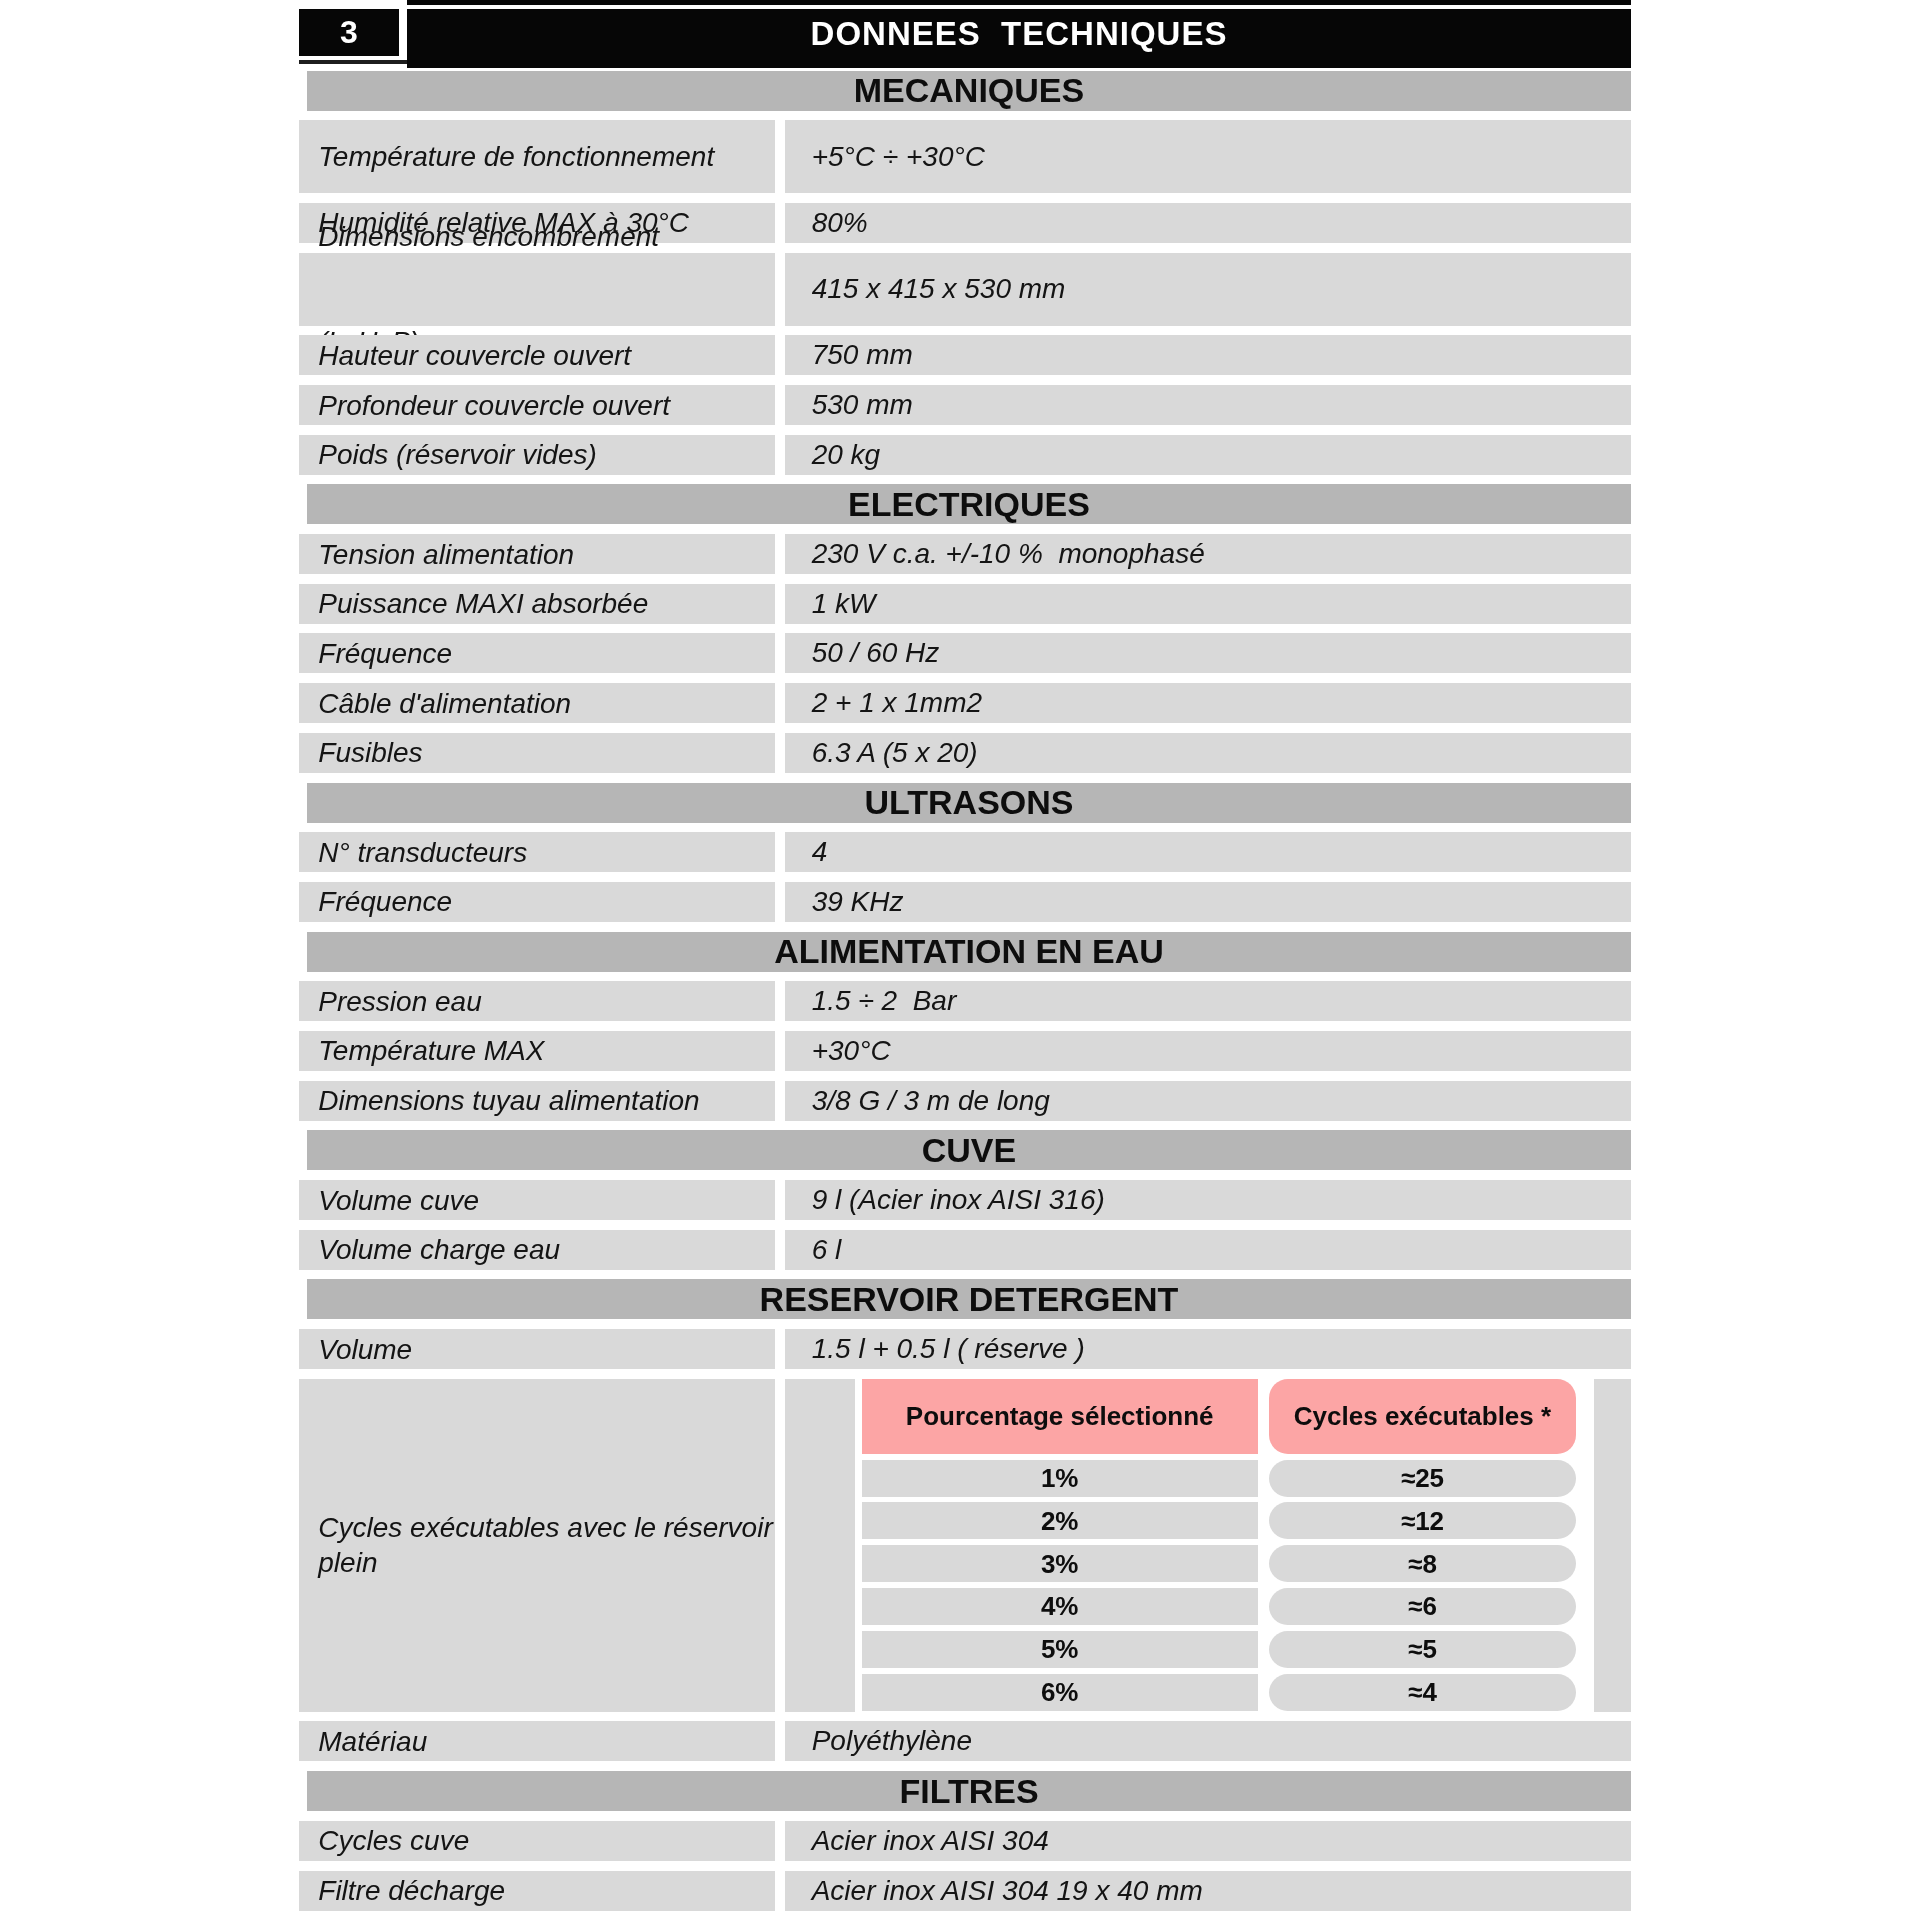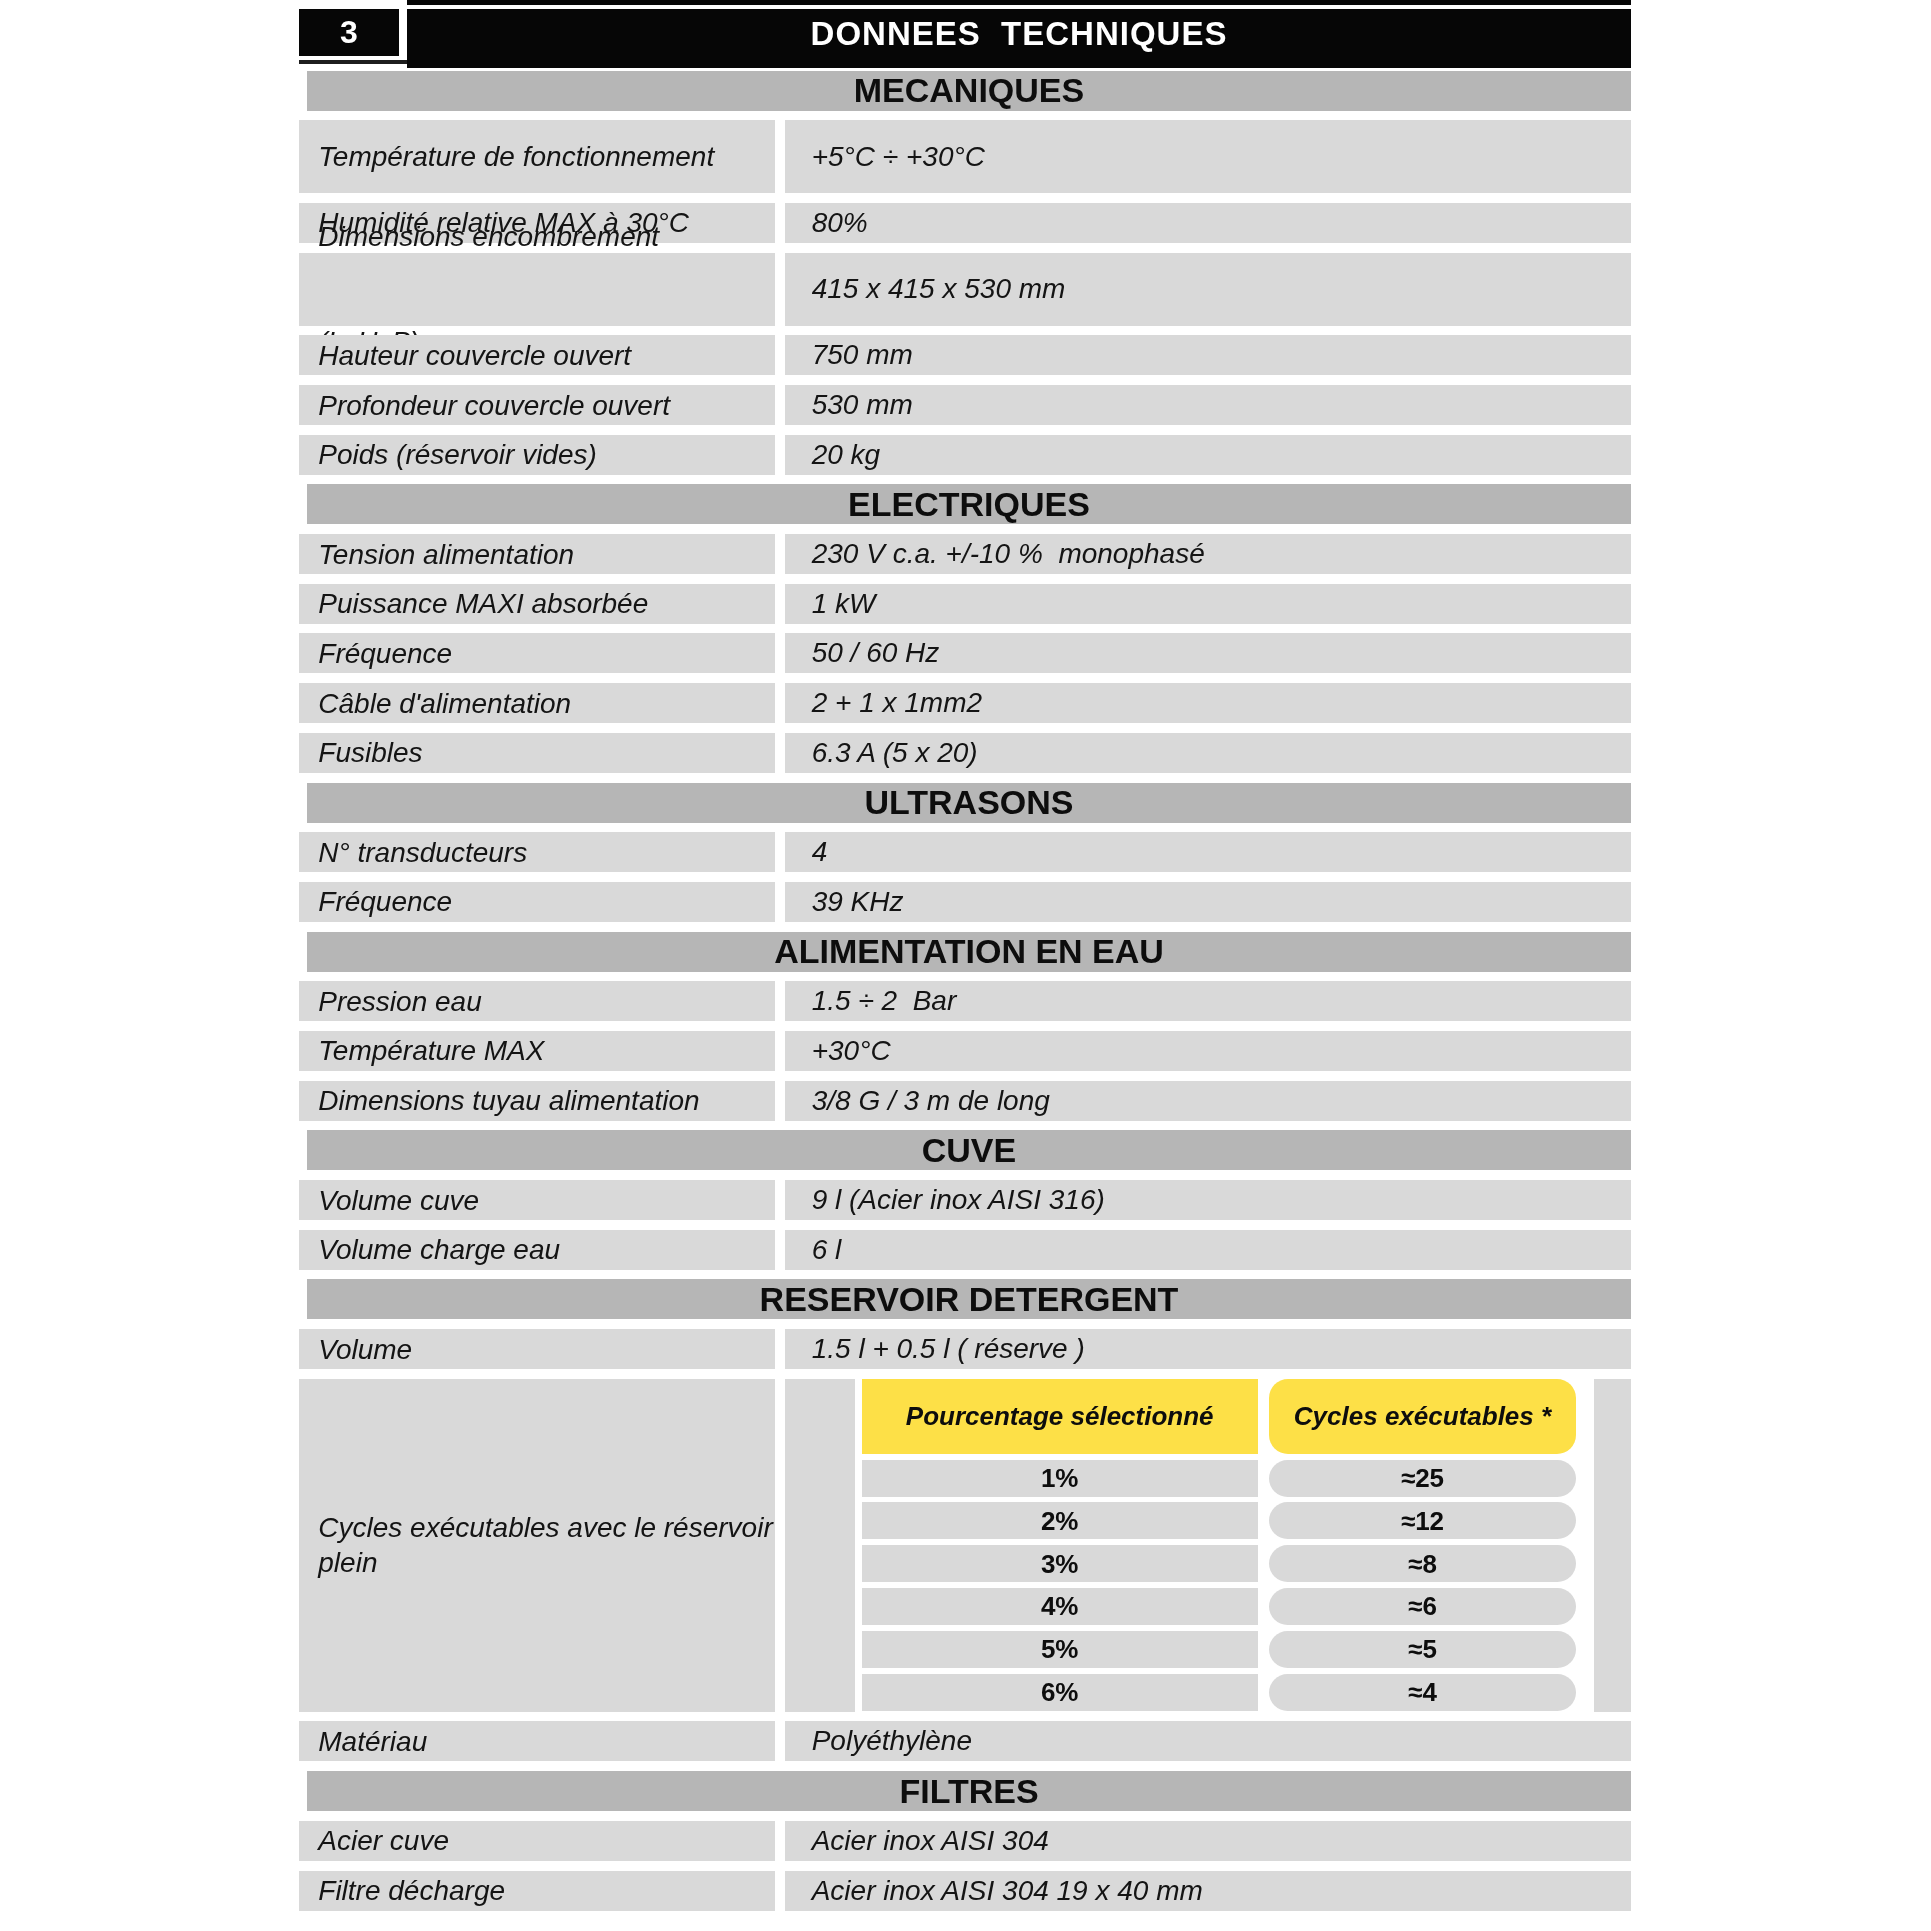--- a/index.html
+++ b/index.html
@@ -75,21 +75,21 @@
   .nrow{display:flex;gap:11.6px;height:37px;margin-bottom:5.8px;}
   .nrow.nhead{height:75px;}
   .ncell{
     background:#d9d9d9;
     display:flex;align-items:center;justify-content:center;
     font-weight:bold;font-size:26px;color:#0d0d0d;
     text-align:center;line-height:32px;
   }
   .ncell.c1{width:396px;}
   .ncell.c2{flex:1;border-radius:19px;}
-  .nhead .ncell{background:#fde047;font-style:italic;}
+  .nhead .ncell{background:#fca5a5;}
 </style>
 </head>
 <body>
 
 <div id="canvas">
   <div id="doc-table">
 
     <div class="title-row">
       <div class="num-cell">3</div>
       <div class="title-cell">
@@ -237,21 +237,21 @@
     </div>
 
     <div class="row">
       <div class="cell label">Matériau</div>
       <div class="cell value">Polyéthylène</div>
     </div>
 
     <div class="shdr">FILTRES</div>
 
     <div class="row">
-      <div class="cell label">Acier cuve</div>
+      <div class="cell label">Cycles cuve</div>
       <div class="cell value">Acier inox AISI 304</div>
     </div>
     <div class="row">
       <div class="cell label">Filtre décharge</div>
       <div class="cell value">Acier inox AISI 304 19 x 40 mm</div>
     </div>
 
   </div>
 </div>
 

